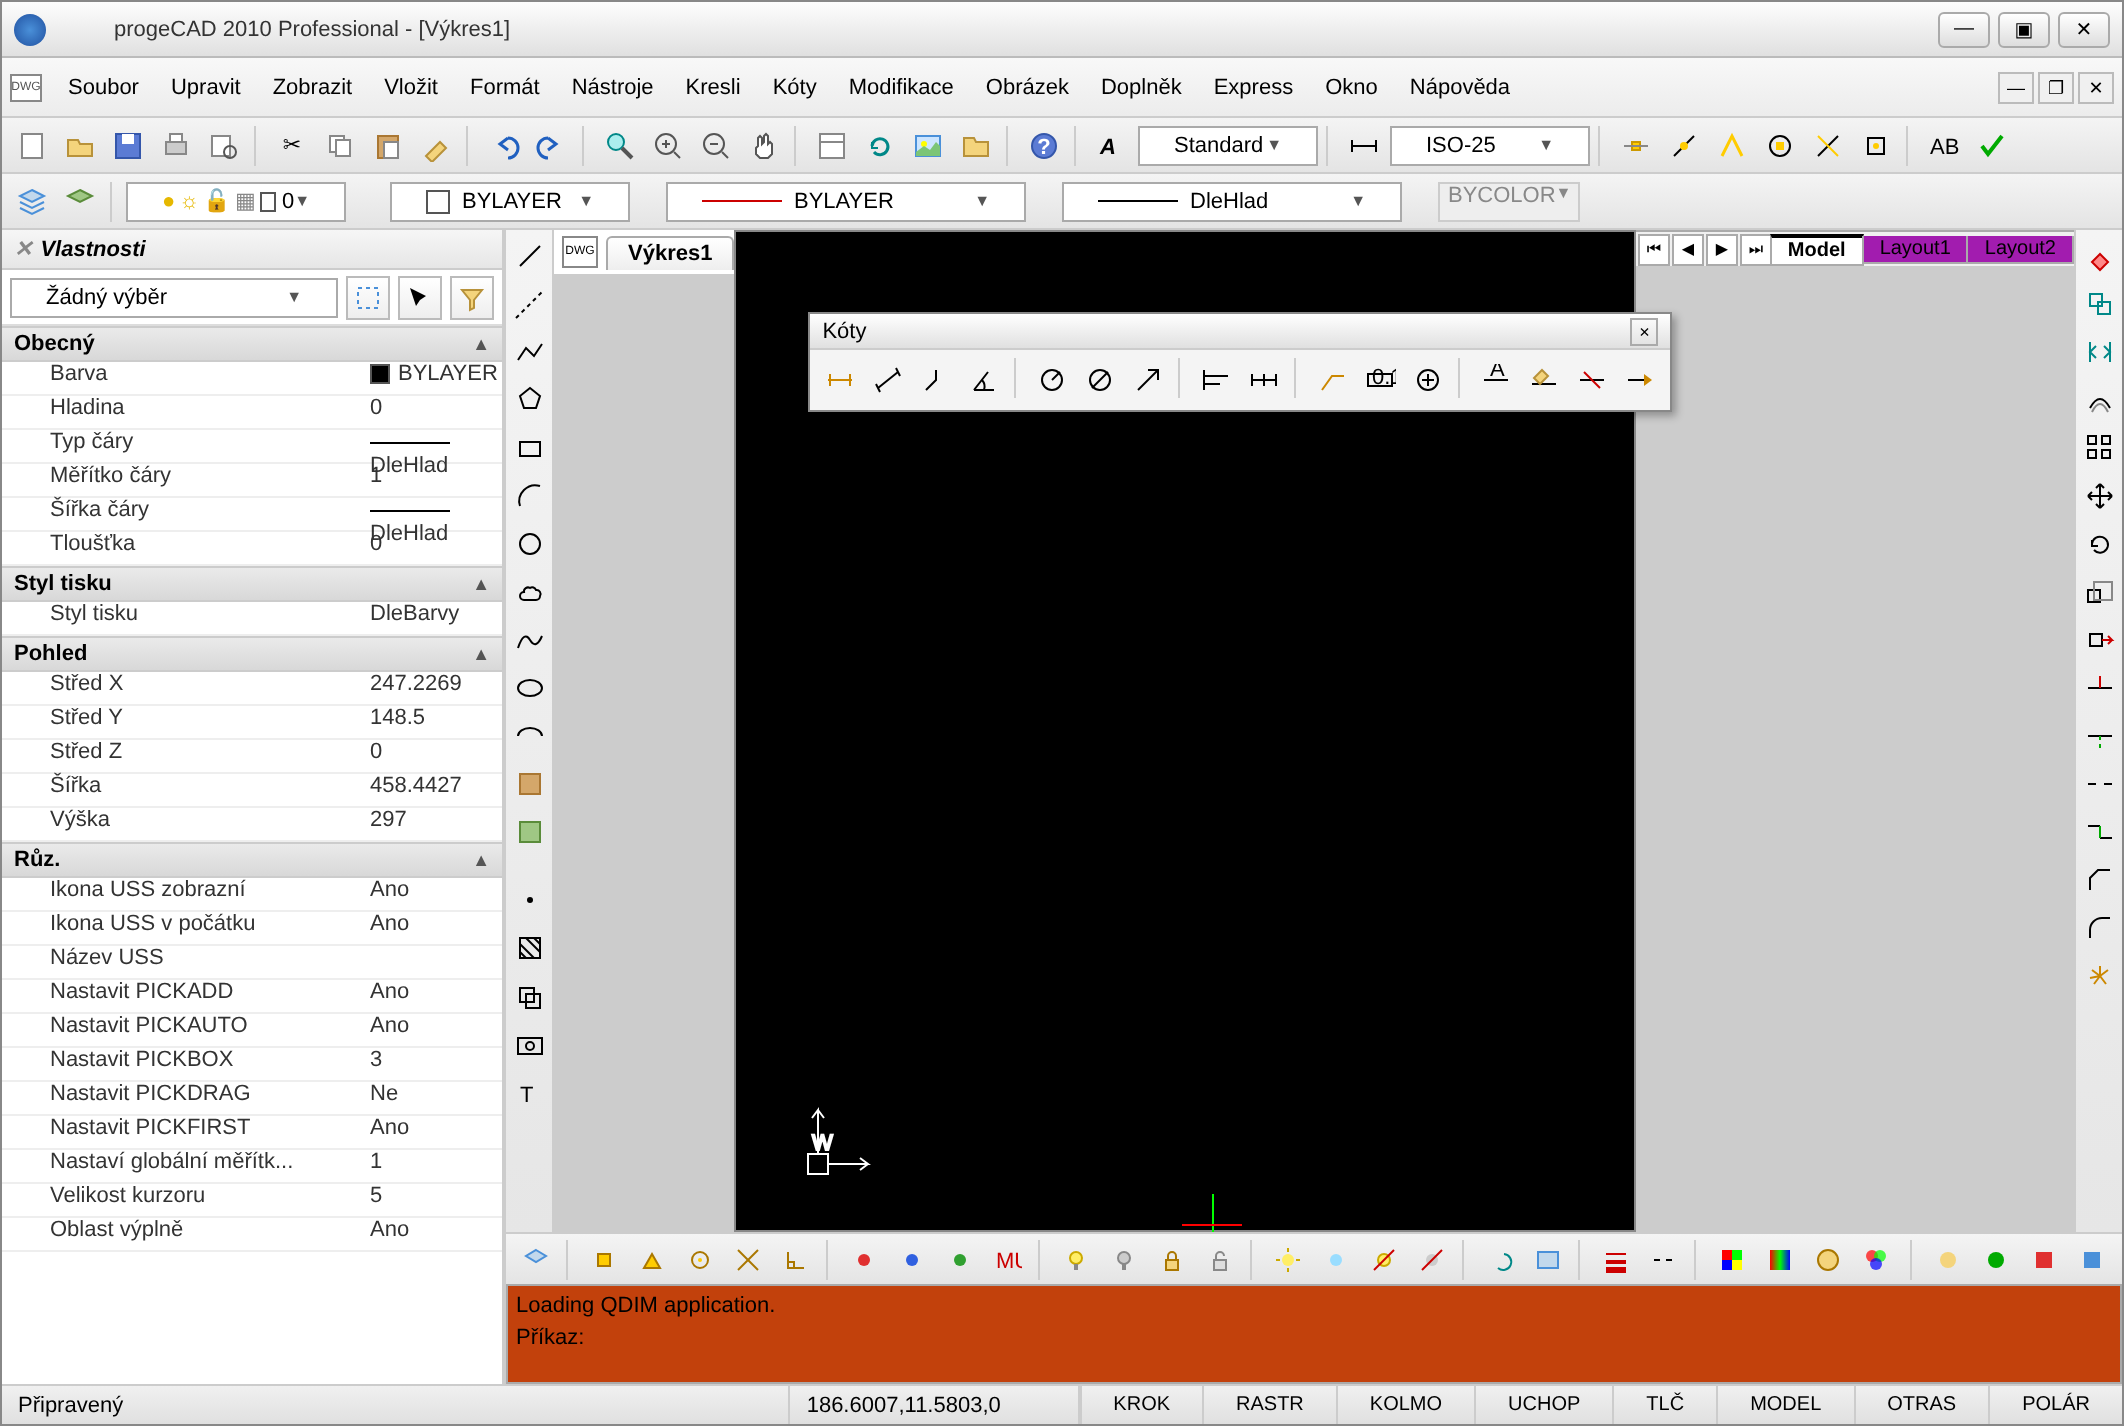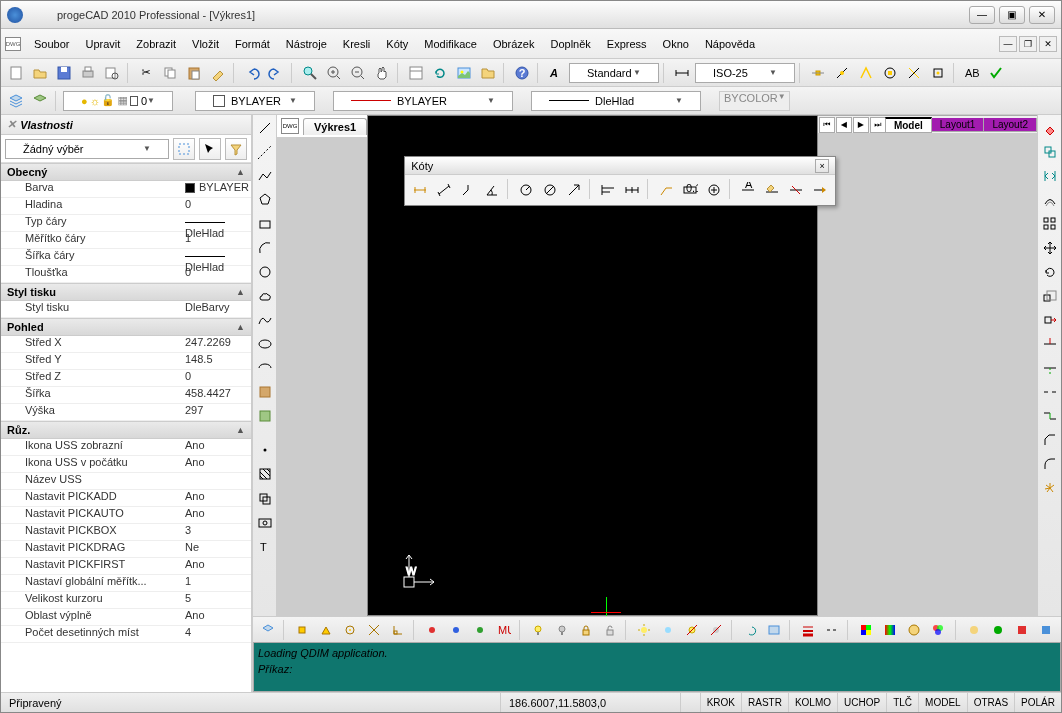--- a/index.html
+++ b/index.html
@@ -58,24 +58,24 @@
 .crosshair { position:absolute; left:238px; bottom:18px; }
 .crosshair .v { width:1px; height:30px; background:#0f0; position:absolute;}
 .crosshair .h { width:30px; height:1px; background:#f00; position:absolute; top:15px; left:-15px;}
 .crosshair .v { left:0; top:0;}
 .layouttabs { height:18px; background:#f0f0f0; display:flex; align-items:center; border-top:1px solid #aaa;}
 .navbtn { width:16px; height:16px; border:1px solid #aaa; background:#fff; display:flex; align-items:center; justify-content:center; font-size:8px; margin-left:1px;}
 .ltab { padding:1px 8px; background:#fff; border:1px solid #aaa; border-top:none; margin-left:-1px; font-size:10px;}
 .ltab.active { background:#fff; font-weight:bold; border-top:2px solid #000;}
 .ltab.inactive { background:#a21caf;}
 .bottom-tb-row { height:26px; background:linear-gradient(#f4f4f4,#e4e4e4); display:flex; align-items:center; padding:0 4px; gap:2px; border-top:1px solid #ccc;}
-.cmdline { height:50px; background:#0f766e; border:1px solid #aaa; margin:0; font-family:'Courier New',monospace; font-size:12px; padding:4px; overflow:hidden;font-style:italic;}
+.cmdline { height:50px; background:#c2410c; border:1px solid #aaa; margin:0; font-family:'Courier New',monospace; font-size:12px; padding:4px; overflow:hidden;}
 .statusbar { height:20px; background:linear-gradient(#f0f0f0,#e0e0e0); border-top:1px solid #ccc; display:flex; align-items:center; }
 .status-cell { padding:0 8px; border-right:1px solid #ccc; height:100%; display:flex; align-items:center;}
-.status-toggle { padding:0 6px; border-left:1px solid #ccc; height:100%; display:flex; align-items:center; cursor:default; font-size:10px;}
+.status-toggle { padding:0 16px; border-left:1px solid #ccc; height:100%; display:flex; align-items:center; cursor:default; font-size:10px;}
 svg { display:block; }
 </style>
 </head>
 <body>
 
 <div class="window">
 
   <div class="titlebar">
     <div class="icon"></div>
     <div class="title">progeCAD 2010 Professional - [Výkres1]</div>
@@ -476,24 +476,20 @@
           <div class="prop-val">1</div>
         </div>
       <div class="prop-row">
           <div class="prop-key">Velikost kurzoru</div>
           <div class="prop-val">5</div>
         </div>
       <div class="prop-row">
           <div class="prop-key">Oblast výplně</div>
           <div class="prop-val">Ano</div>
         </div>
-      <div class="prop-row">
-          <div class="prop-key">Počet desetinných míst</div>
-          <div class="prop-val">4</div>
-        </div>
     </div>
 
     <div class="drawing-area">
       <div class="da-row">
         <div class="vtoolbar">
           <div class="tbtn">
               <svg width="16" height="16">
                 <line x1="3" y1="13" x2="13" y2="3" stroke="#000"></line>
               </svg>
             </div>

